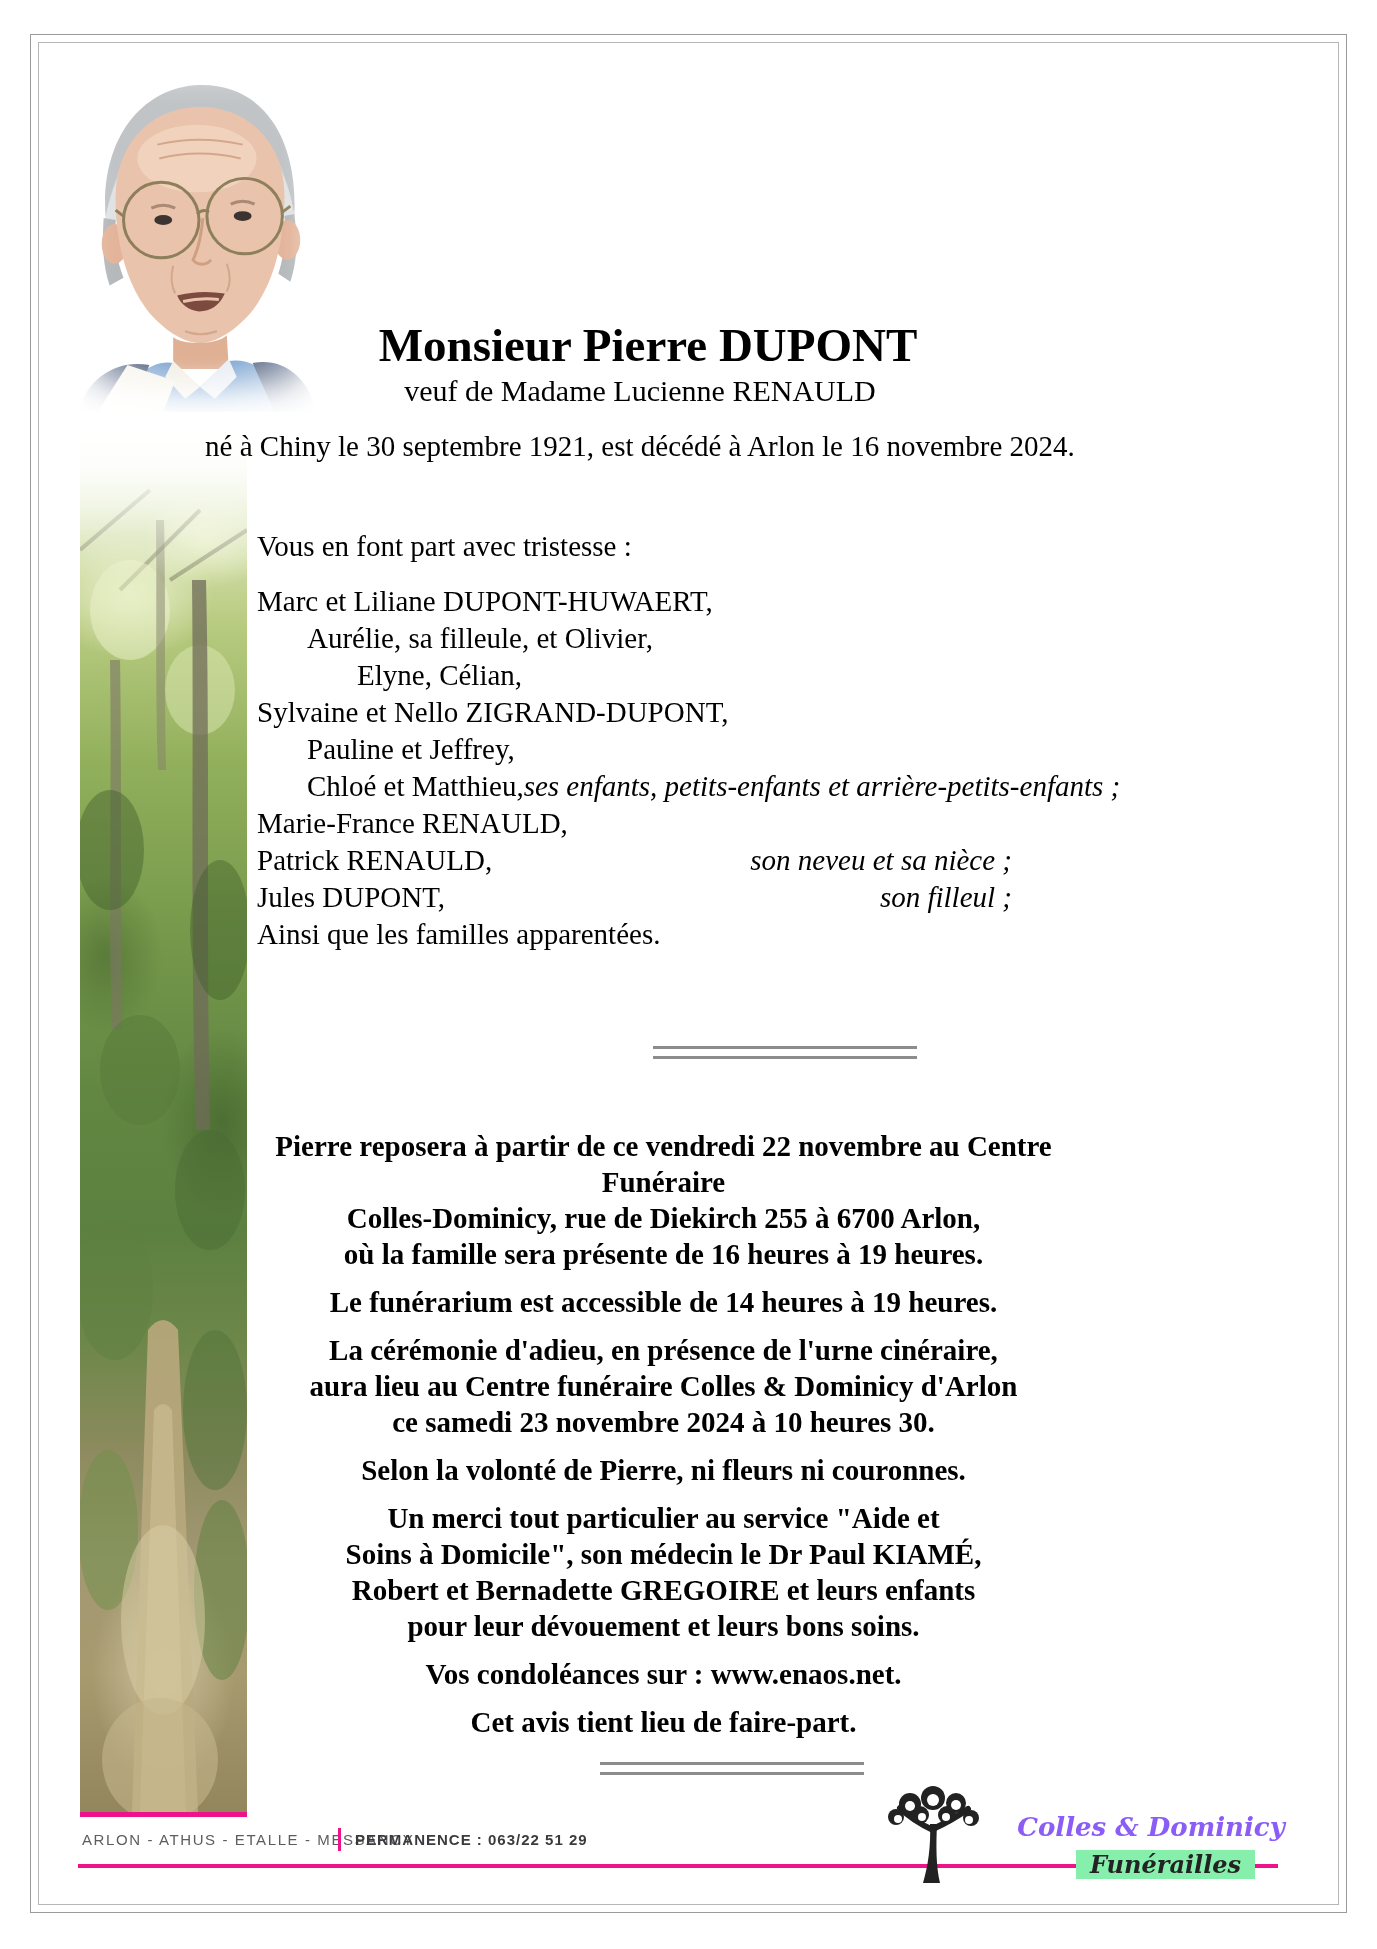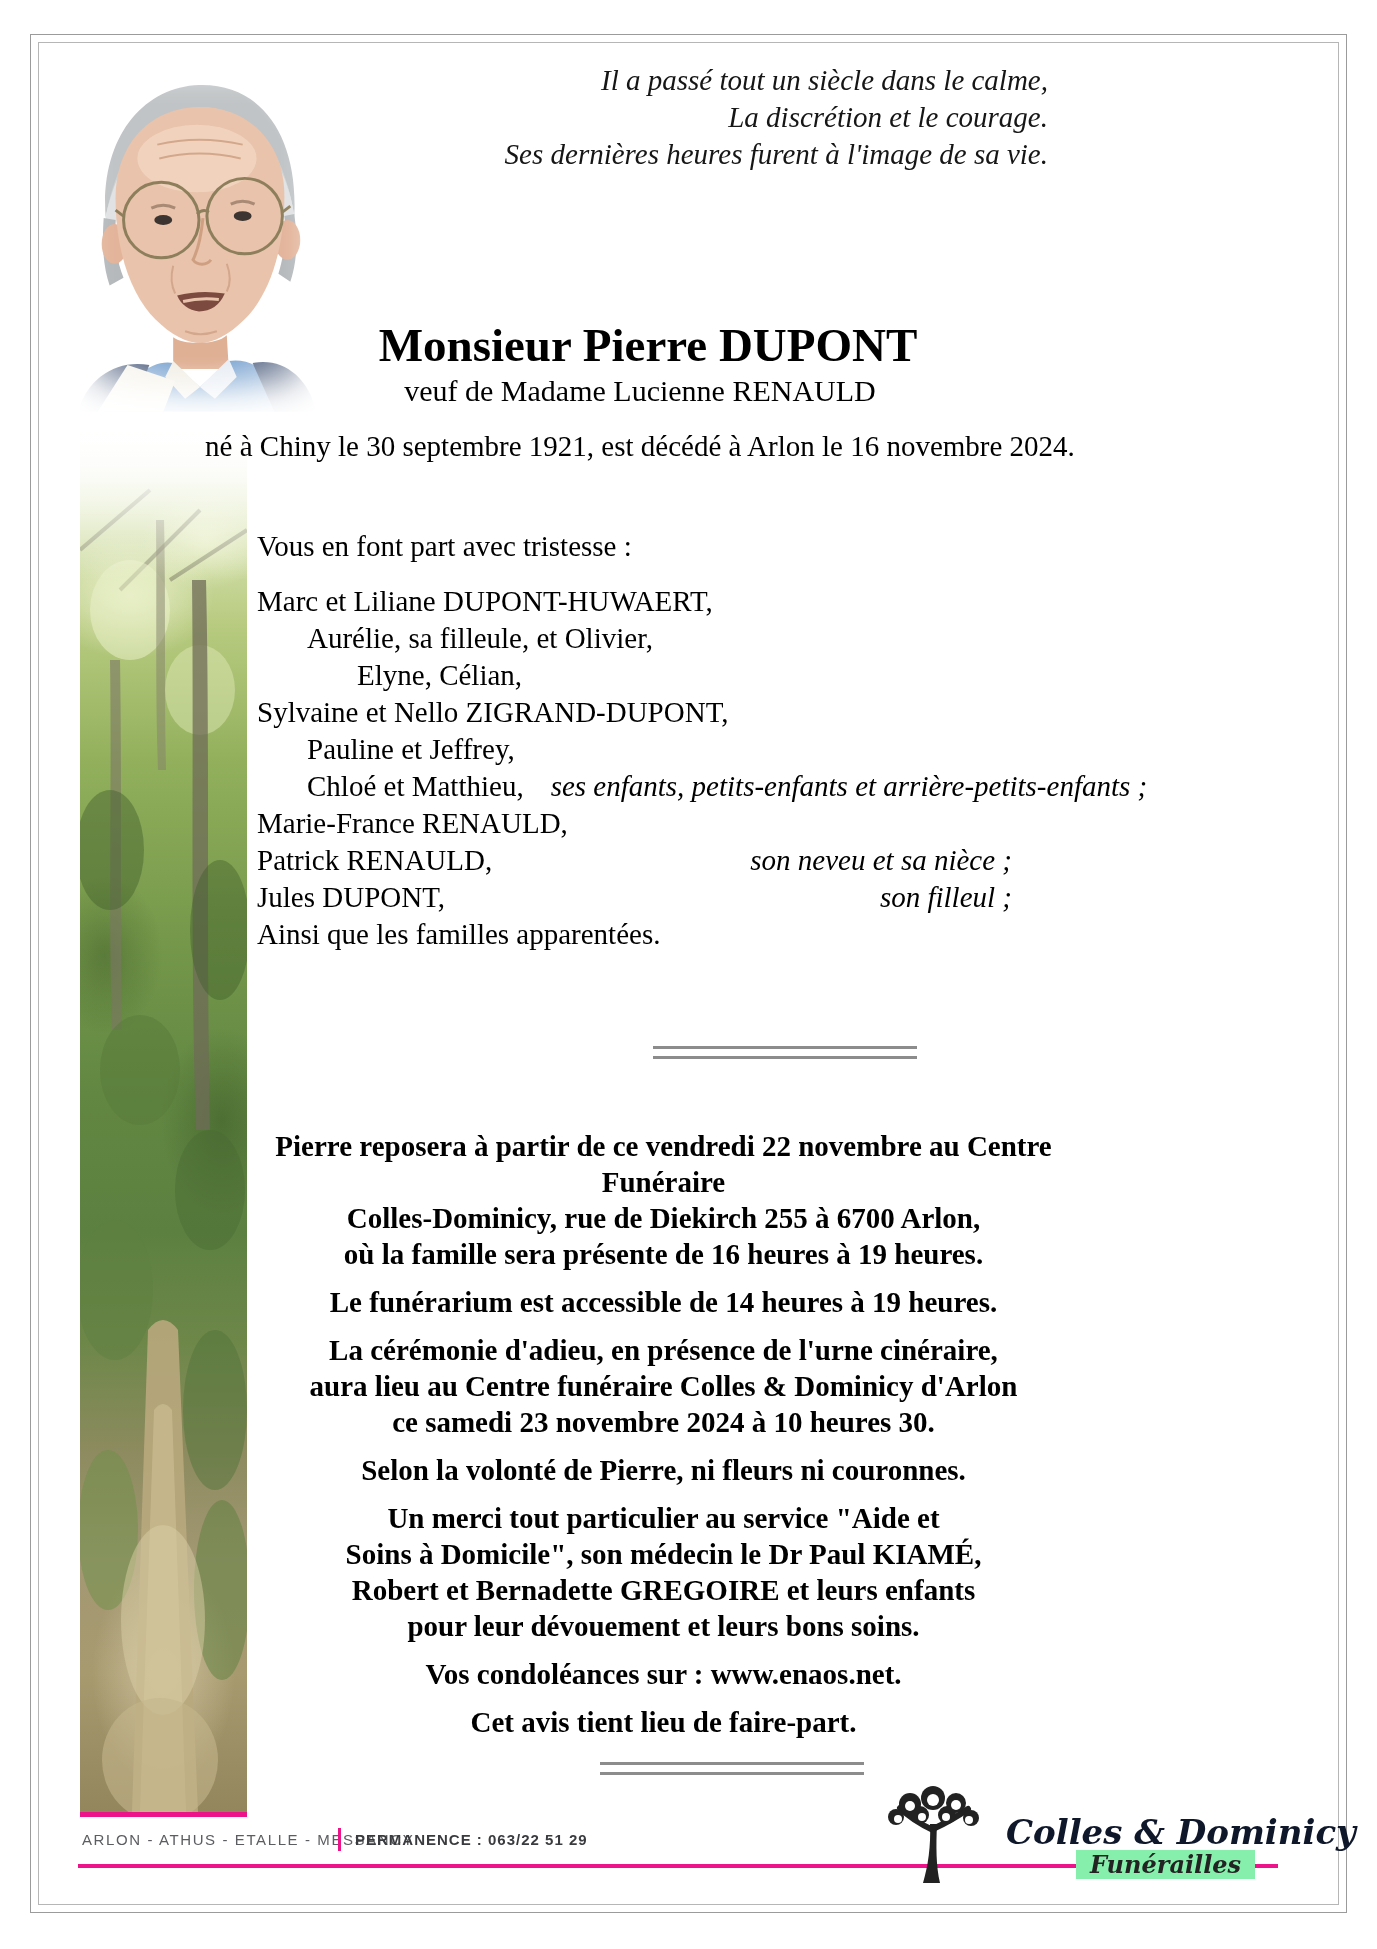--- a/index.html
+++ b/index.html
@@ -54,21 +54,21 @@
     text-align:center;font-size:30px;color:#000;
   }
   .lifeline{
     position:absolute;left:205px;top:430px;width:870px;
     text-align:center;font-size:29px;color:#000;
   }
   .family{position:absolute;left:257px;top:528px;width:755px;font-size:29px;color:#000;}
   .family-intro{line-height:37px;margin-bottom:18px;}
   .family-row{display:flex;justify-content:space-between;align-items:baseline;line-height:37px;}
   .fam-name{white-space:nowrap;}
-  .fam-note{font-style:italic;text-align:left;white-space:nowrap;margin-left:27px;}
+  .fam-note{font-style:italic;text-align:left;white-space:nowrap;}
   .indent-0{padding-left:0;}
   .indent-1{padding-left:50px;}
   .indent-2{padding-left:100px;}
   .divider{
     position:absolute;height:3px;width:264px;
     border-top:3px solid #8c8c8c;border-bottom:3px solid #8c8c8c;padding:2px 0;
     background:transparent;background-clip:content-box;
   }
   .divider-1{left:653px;top:1046px;}
   .divider-2{left:600px;top:1762px;}
@@ -90,21 +90,21 @@
     font-family:"Liberation Sans", sans-serif;font-size:15px;letter-spacing:1px;color:#3a3b3e;font-weight:bold;
   }
   .footer-line{
     position:absolute;left:78px;top:1864px;width:1200px;height:4px;background:#ed138b;
   }
   .brand-tree{position:absolute;left:878px;top:1786px;width:112px;height:102px;}
   .brand-tree svg{display:block;width:100%;height:100%;}
   .brand-name{
     position:absolute;left:1006px;top:1812px;width:290px;text-align:center;
     font-family:"DejaVu Serif", serif;font-style:italic;font-weight:bold;
-    font-size:34px;color:#0f172a;white-space:nowrap;
+    font-size:26px;color:#8b5cf6;white-space:nowrap;
   }
   .brand-sub{
     position:absolute;left:1076px;top:1850px;
     font-family:"DejaVu Serif", serif;font-style:italic;font-weight:bold;
     font-size:24px;color:#232323;background:#86efac;padding:0 14px;white-space:nowrap;
   }
 </style>
 </head>
 <body>
 
@@ -165,23 +165,20 @@
       <ellipse cx="28" cy="1100" rx="30" ry="80" fill="#6d9048" opacity="0.5"></ellipse>
       <ellipse cx="142" cy="1160" rx="28" ry="90" fill="#5b7f3e" opacity="0.5"></ellipse>
       <path d="M52,1382 L68,900 Q83,880 98,900 L118,1382 Z" fill="#b9a87d" opacity="0.9"></path>
       <path d="M60,1382 L74,980 Q83,968 92,980 L106,1382 Z" fill="#cbbc92" opacity="0.7"></path>
       <ellipse cx="83" cy="1190" rx="42" ry="95" fill="#d9cda6" opacity="0.5"></ellipse>
       <ellipse cx="80" cy="1330" rx="58" ry="62" fill="#c4b68c" opacity="0.6"></ellipse>
     </svg>
     <div class="fade-top"></div>
   </div>
 
-  <div class="epitaph">Il a passé tout un siècle dans le calme,
-La discrétion et le courage.
-Ses dernières heures furent à l'image de sa vie.</div>
 
   <h1 class="title">Monsieur Pierre DUPONT</h1>
   <div class="widower">veuf de Madame Lucienne RENAULD</div>
   <div class="lifeline">né à Chiny le 30 septembre 1921, est décédé à Arlon le 16 novembre 2024.</div>
 
   <div class="family">
     <div class="family-intro">Vous en font part avec tristesse :</div>
     <div id="family-lines">
         <div class="family-row">
           <span class="fam-name indent-0">Marc et Liliane DUPONT-HUWAERT,</span>

